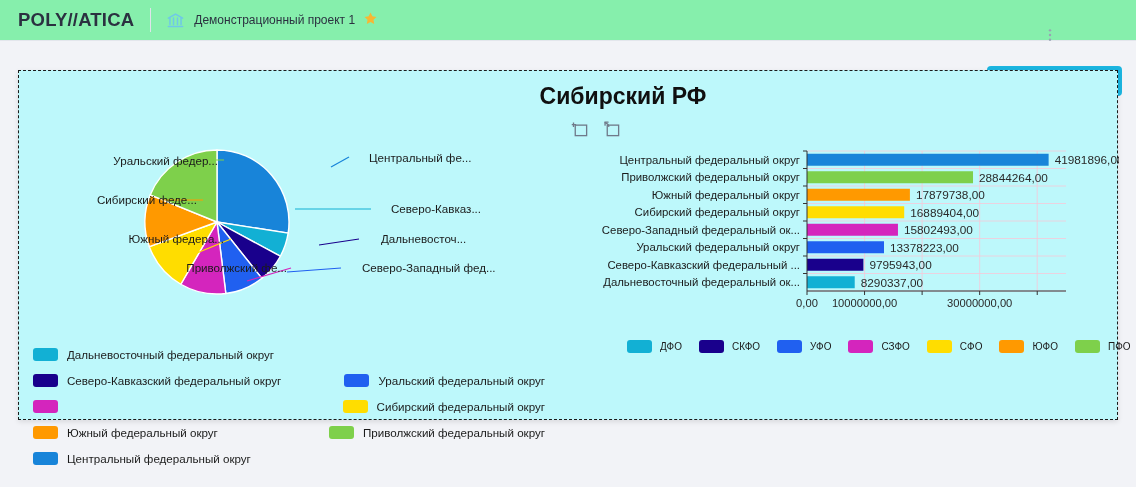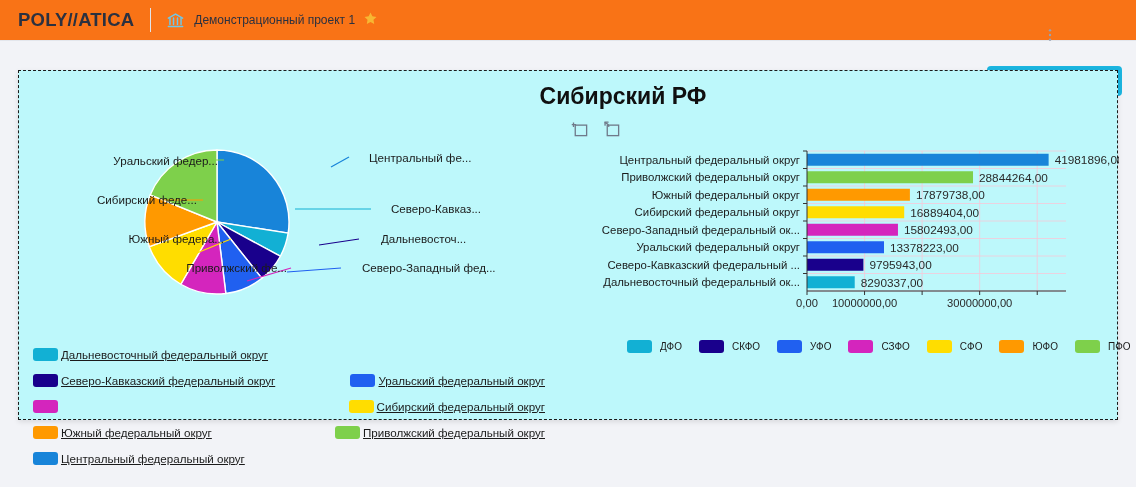--- a/index.html
+++ b/index.html
@@ -7,21 +7,21 @@
     width: 1136px; height: 487px;
     background: #f2f3f7;
     font-family: "Liberation Sans", sans-serif;
     overflow: hidden;
   }
 
   
   #app-header {
     position: absolute; left: 0; top: 0;
     width: 1136px; height: 41px;
-    background: #f97316;
+    background: #86efac;
     border-bottom: 1px solid #e3e6ec;
     display: flex; align-items: center;
   }
   #brand-logo {
     font-size: 18.5px; font-weight: bold; letter-spacing: .2px;
     color: #2b3140; margin-left: 18px; white-space: nowrap;
   }
   #header-divider {
     width: 1px; height: 24px; background: #dfe3ea; margin: 0 15px 0 16px;
   }
@@ -82,21 +82,21 @@
 
   #pie-legend {
     position: absolute; left: 14px; top: 222px; width: 530px;
     font-size: 11.6px; color: #1b1b1b;
   }
   .legend-row { display: flex; align-items: center; height: 26px; }
   .legend-item { display: flex; align-items: center; }
   .legend-swatch {
     width: 25px; height: 13px; border-radius: 3px; flex: none;
   }
-  .legend-label { margin-left: 3px; white-space: nowrap; text-decoration: underline; }
+  .legend-label { margin-left: 9px; white-space: nowrap; }
 
   
   #bar-widget { position: absolute; left: 545px; top: 48px; width: 555px; height: 300px; }
   #bar-toolbar { position: absolute; left: 6px; top: 0; display: flex; gap: 11px; }
   .tool-btn {
     width: 21px; height: 21px; background: none; border: none;
     padding: 0; cursor: pointer; display: block;
   }
   #bar-svg { position: absolute; left: 0; top: 28px; }
 

